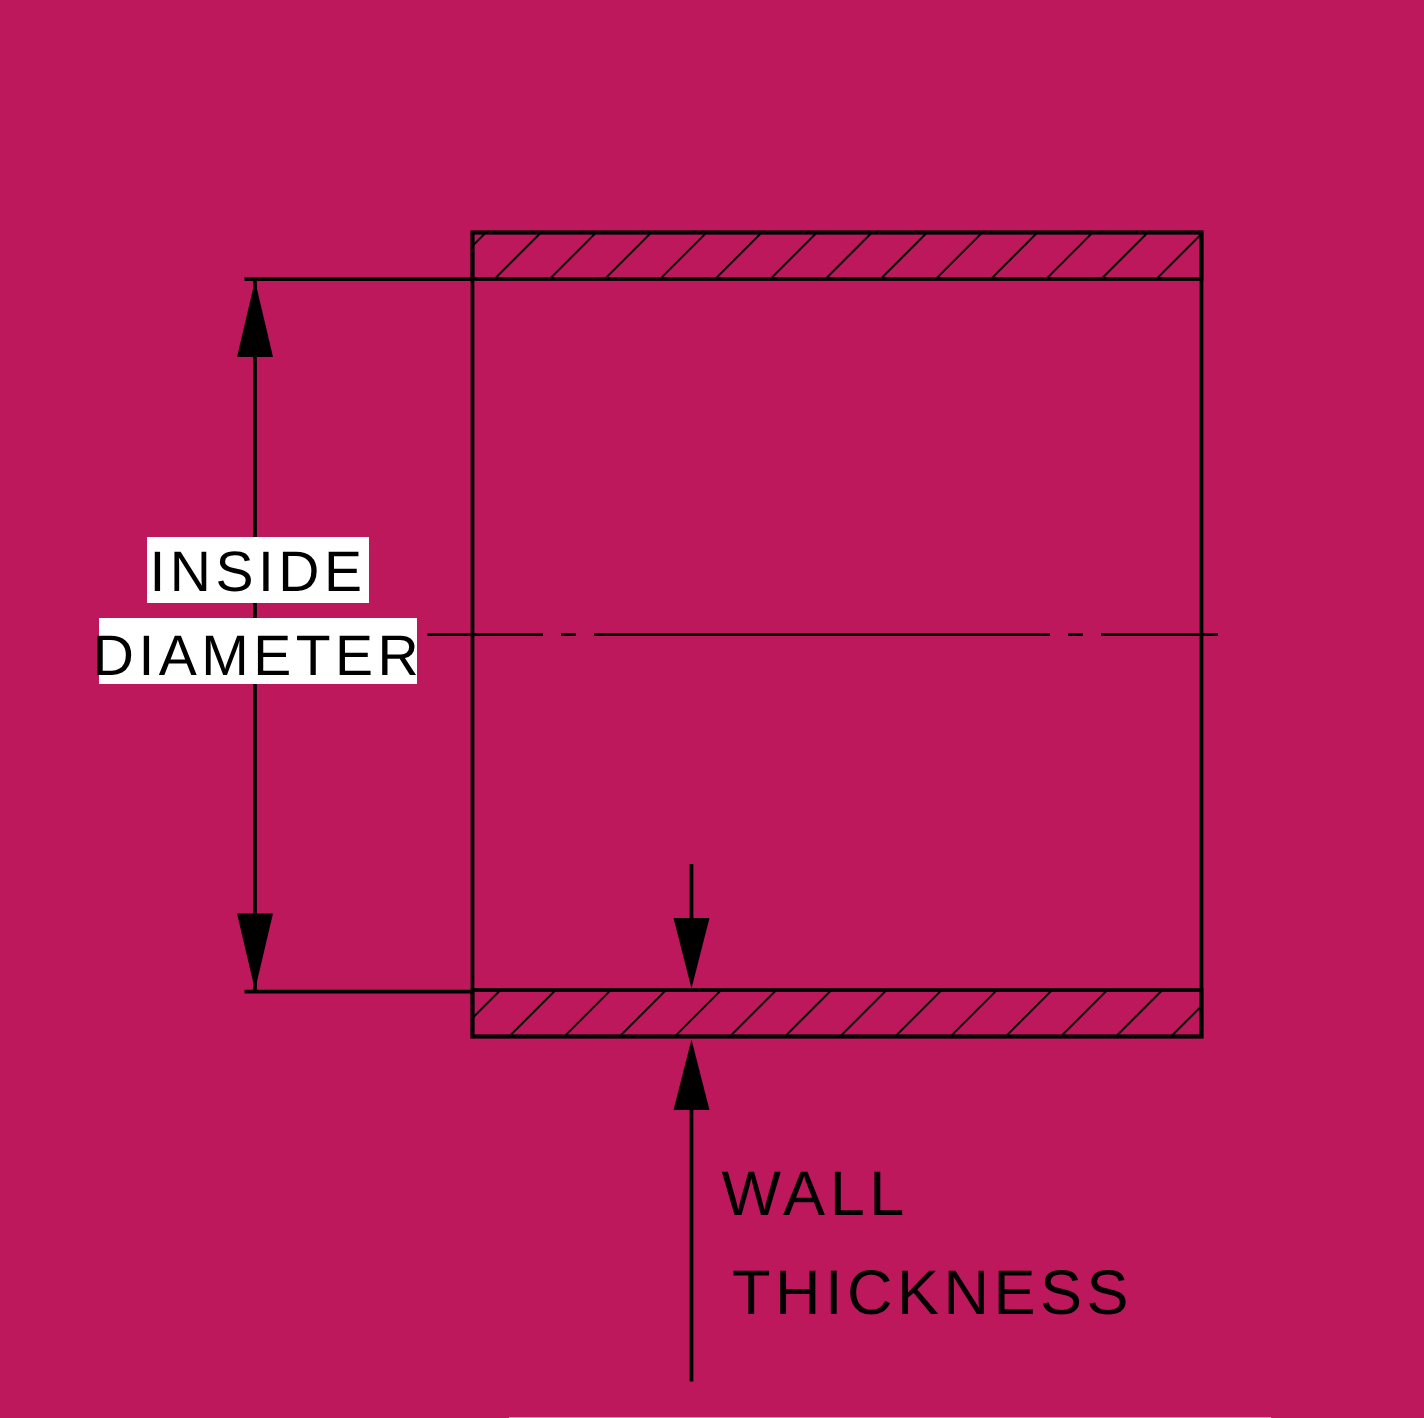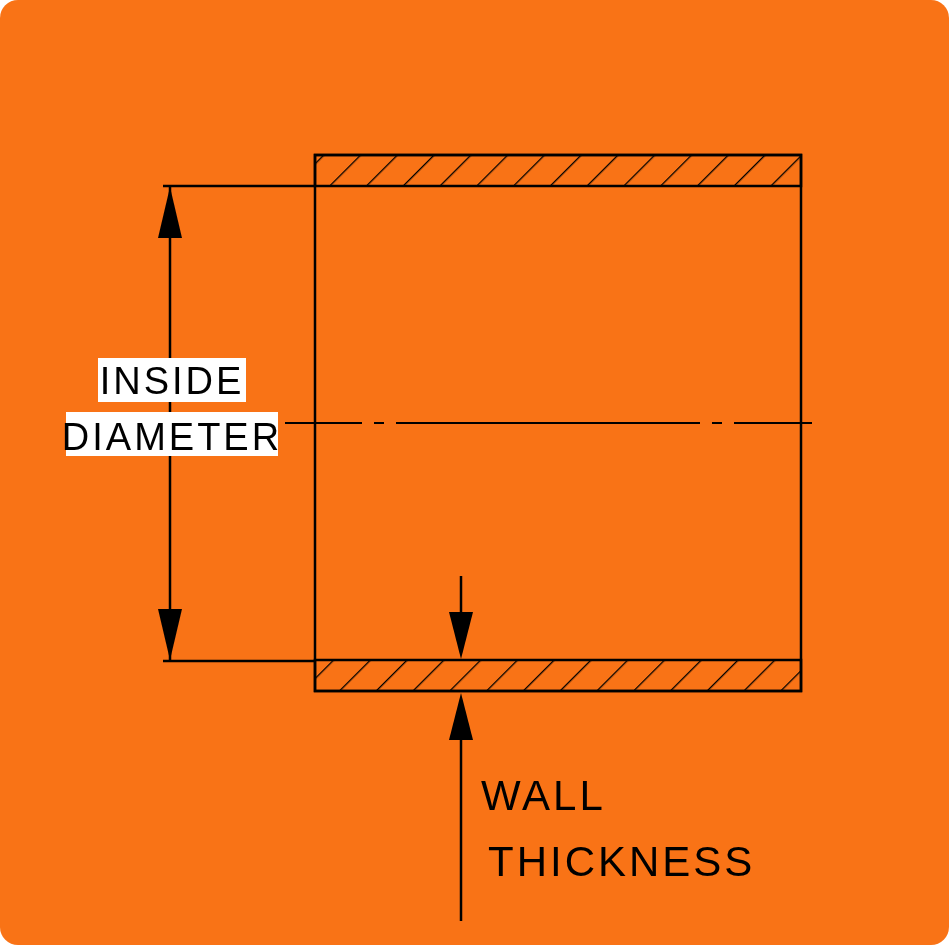--- a/index.html
+++ b/index.html
@@ -4,24 +4,23 @@
 <style>
   html, body {
     margin: 0;
     padding: 0;
     background: #ffffff;
   }
   .stage {
     position: relative;
     width: 949px;
     height: 945px;
-    background: #f97316;
+    background: #be185d;
     overflow: hidden;
     font-family: "Liberation Sans", sans-serif;
-    border-radius: 18px;
   }
   svg {
     display: block;
   }
   .dim-label {
     font-family: "Liberation Sans", sans-serif;
     font-size: 38px;
     letter-spacing: 3px;
     fill: #000000;
   }

